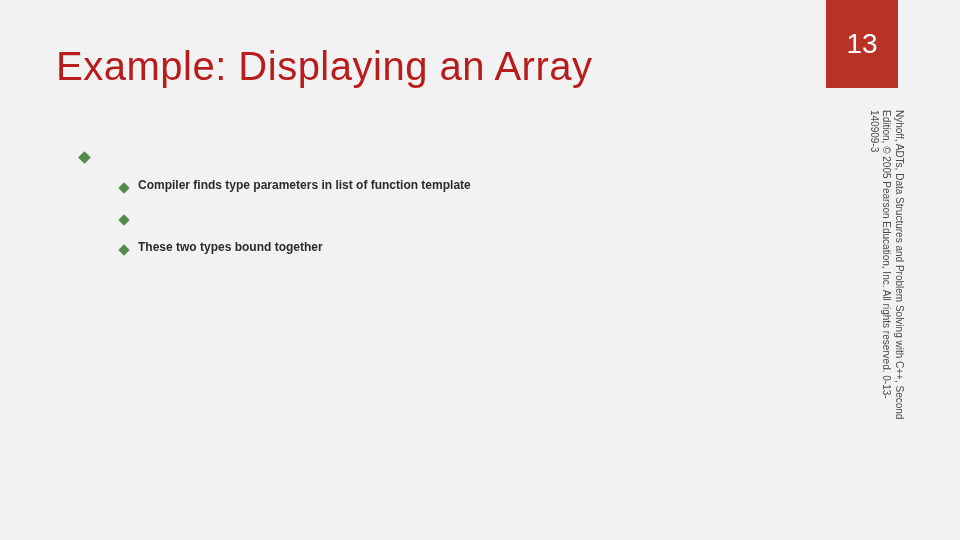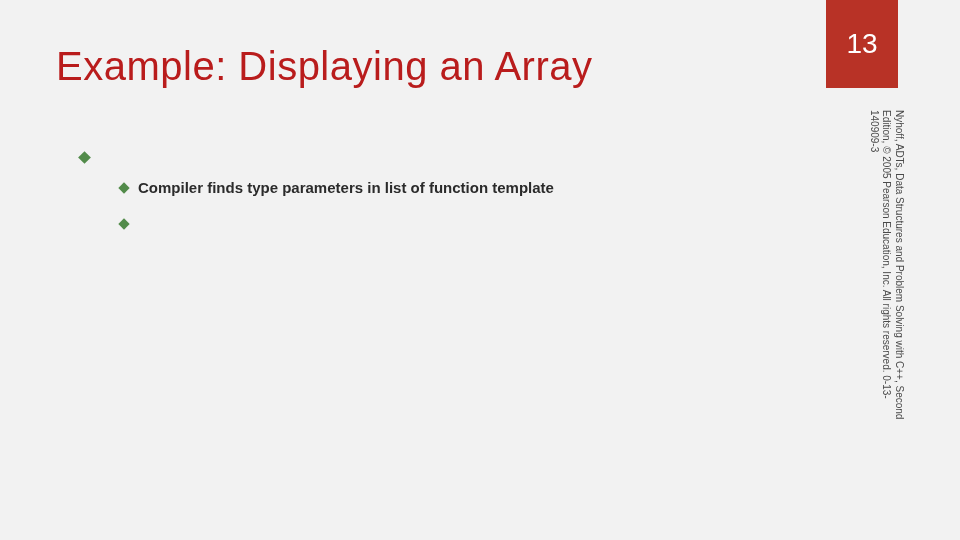--- a/index.html
+++ b/index.html
@@ -59,21 +59,21 @@
   .sub {
     margin-left: 40px;
   }
   .lvl2 {
     display: flex;
     align-items: flex-start;
     gap: 10px;
     margin-top: 16px;
   }
   .lvl2 .txt {
-    font-size: 15px;
+    font-size: 12px;
     font-weight: 700;
     line-height: 1.3;
   }
   .bullet-diamond {
     width: 8px;
     height: 8px;
     flex: 0 0 8px;
     transform: rotate(45deg);
     margin-top: 6px;
   }
@@ -113,18 +113,22 @@
       <div class="bullet-diamond lg" id="b0" style="background: rgb(82, 139, 74);"></div>
     </div>
     <div class="sub">
       <div class="lvl2">
         <div class="bullet-diamond" id="b1" style="background: rgb(82, 139, 74);"></div>
         <div class="txt">Compiler finds type parameters in list of function template</div>
       </div>
       <div class="lvl2">
         <div class="bullet-diamond" id="b2" style="background: rgb(82, 139, 74);"></div>
       </div>
+      <div class="lvl2">
+        <div class="bullet-diamond" id="b3" style="background: rgb(82, 139, 74);"></div>
+        <div class="txt">These two types bound together</div>
+      </div>
     </div>
   </div>
 
   <div class="attribution">Nyhoff, ADTs, Data Structures and Problem Solving with C++, Second Edition, © 2005 Pearson Education, Inc. All rights reserved. 0-13-140909-3</div>
 
 </div>
 
 </body></html>

